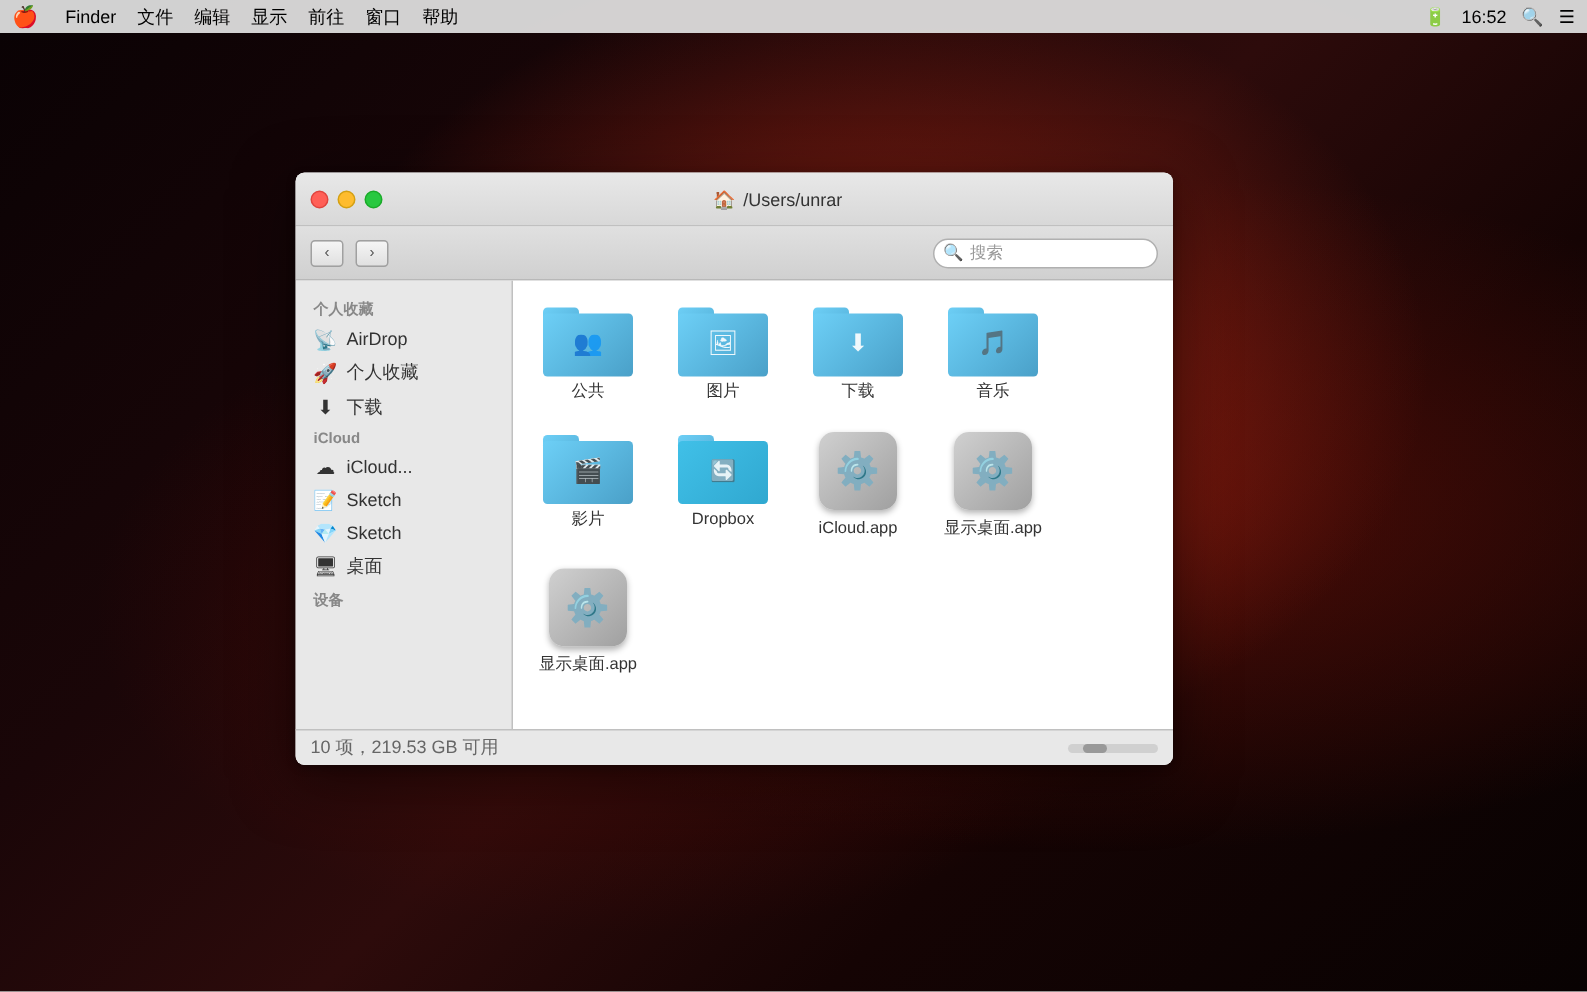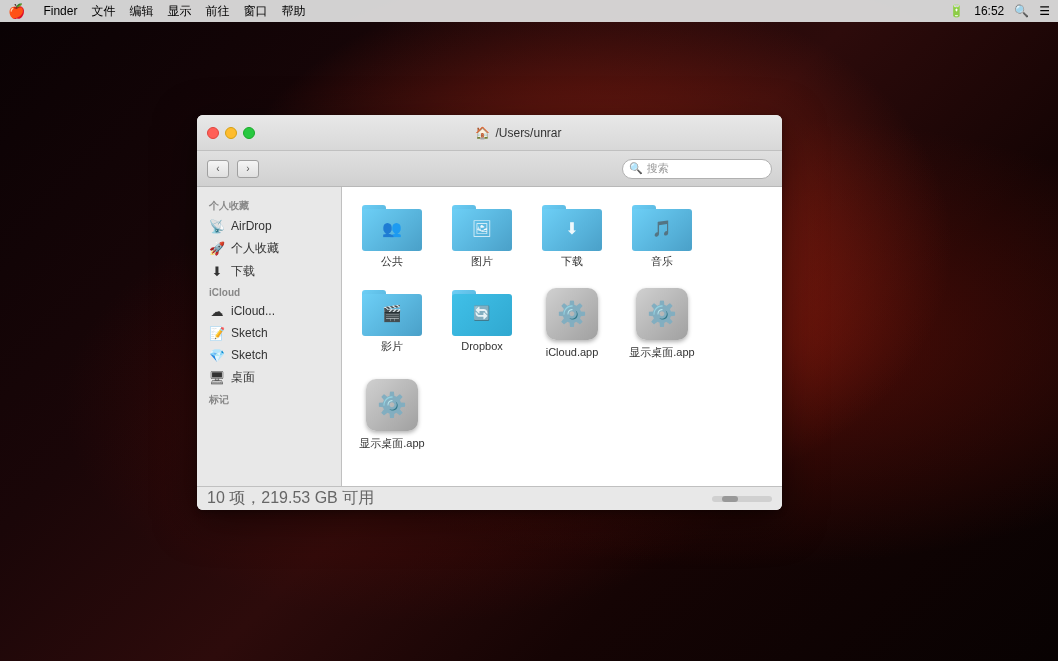--- a/index.html
+++ b/index.html
@@ -268,21 +268,21 @@
     }
 
     
     .status-bar {
       height: 24px;
       background: #e8e8e8;
       border-top: 1px solid #c0c0c0;
       display: flex;
       align-items: center;
       justify-content: center;
-      font-size: 16px;
+      font-size: 12px;
       color: #666;
       flex-shrink: 0;
       padding: 0 10px;
     }
     .status-right {
       margin-left: auto;
       display: flex;
       align-items: center;
       gap: 2px;
     }
@@ -391,21 +391,21 @@
         </div>
         <div class="sidebar-item">
           <span class="sidebar-icon">💎</span>
           <span>Sketch</span>
         </div>
         <div class="sidebar-item">
           <span class="sidebar-icon">🖥</span>
           <span>桌面</span>
         </div>
 
-        <div class="sidebar-section-label">标记</div>
+        <div class="sidebar-section-label">设备</div>
       </div>
 
       <div class="file-area">
         <div class="file-grid">
 
           <div class="file-item">
             <div class="folder-icon folder-public">
               <div class="folder-tab"></div>
               <div class="folder-body"></div>
               <span class="folder-icon-overlay" style="font-size:16px">👥</span>

